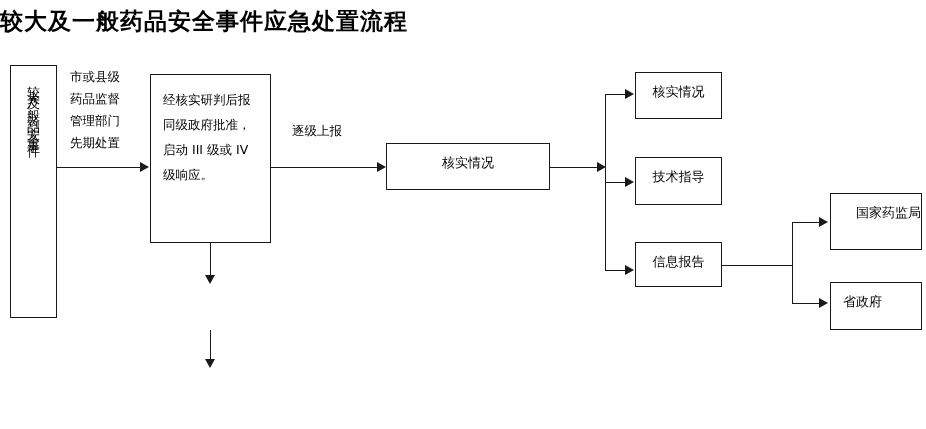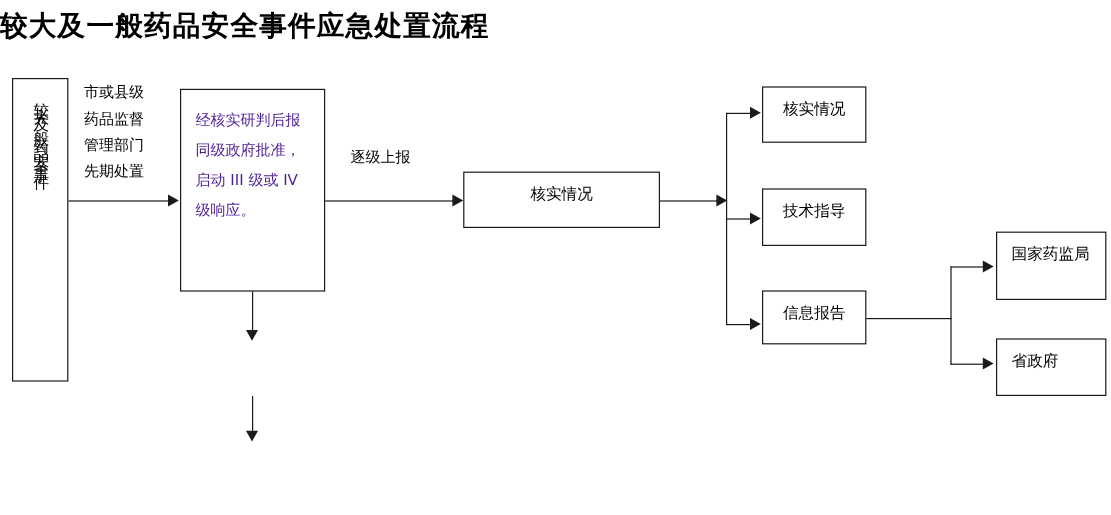--- a/index.html
+++ b/index.html
@@ -74,21 +74,21 @@
     height: 228px;
     text-align: left;
   }
   
   .ptext {
     display: block;
     font-size: 12.5px;
     line-height: 25px;
     text-align: left;
     padding: 12px 10px 0 12px;
-    color: #4c1d95;
+    color: #000000;
   }
   
   .edge-label {
     position: absolute;
     font-size: 12.5px;
     line-height: 22px;
     color: #000000;
     white-space: pre-line;
     font-weight: normal;
   }
@@ -176,21 +176,21 @@
   <div class="arrow-r" style="left:625px; top:265px;"></div>
   <div class="box center-top" style="left:635px; top:242px; width:87px; height:45px;">
     <span class="box-label">信息报告</span>
   </div>
 
   <div class="hline" style="left:722px; top:265px; width:71px;"></div>
   <div class="vline" style="left:792px; top:222px; height:82px;"></div>
 
   <div class="hline" style="left:792px; top:222px; width:28px;"></div>
   <div class="arrow-r" style="left:819px; top:217px;"></div>
-  <div class="box left-top" style="left:830px; top:193px; width:92px; height:57px;">
+  <div class="box left-top" style="left:830px; top:193px; width:92px; height:57px;text-align:right;">
     <span class="box-label">国家药监局</span>
   </div>
 
   <div class="hline" style="left:792px; top:303px; width:28px;"></div>
   <div class="arrow-r" style="left:819px; top:298px;"></div>
   <div class="box left-top" style="left:830px; top:282px; width:92px; height:48px;">
     <span class="box-label">省政府</span>
   </div>
 
   <div class="vline" style="left:210px; top:243px; height:33px;"></div>

